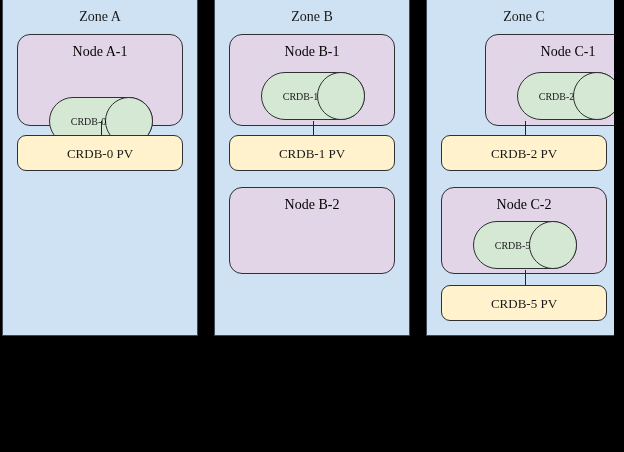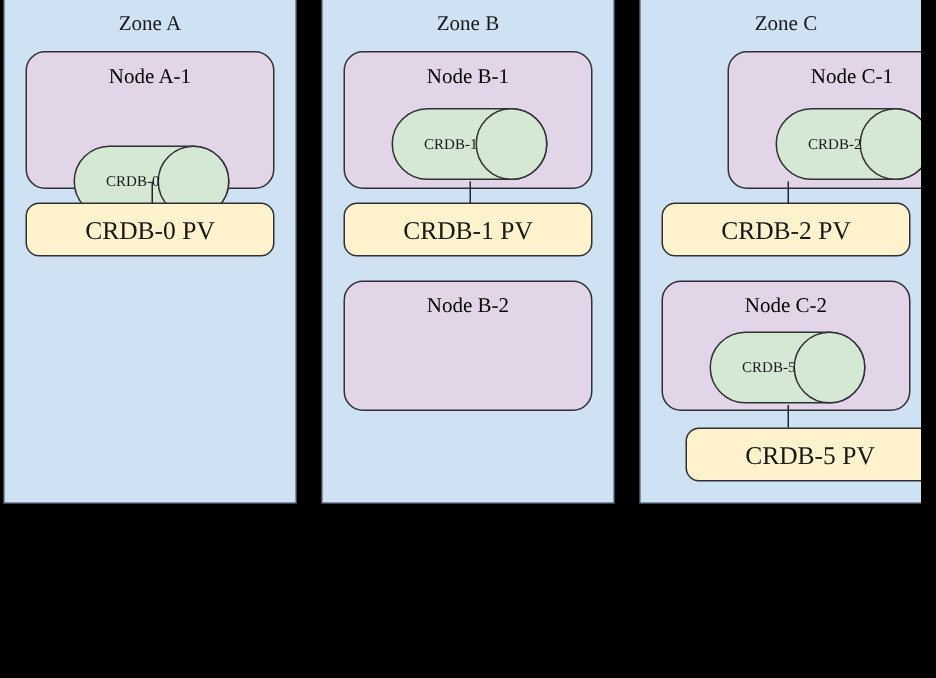--- a/index.html
+++ b/index.html
@@ -52,21 +52,21 @@
     position: absolute;
     background: #fff2cc;
     border: 1px solid #2f2f34;
     border-radius: 9px;
     box-sizing: border-box;
     display: flex;
     align-items: center;
     justify-content: center;
   }
   .pv-label {
-    font-size: 17px;
+    font-size: 13px;
     color: #18191a;
     line-height: 17px;
   }
   .cylinder {
     position: absolute;
   }
   .cylinder svg {
     display: block;
     overflow: visible;
   }
@@ -172,18 +172,18 @@
         <svg width="104" height="48" viewBox="0 0 104 48">
           <path d="M 24,0.5 L 80,0.5 A 23.5,23.5 0 0 1 80,47.5 L 24,47.5 A 23.5,23.5 0 0 1 24,0.5 Z" fill="#d5e8d4" stroke="#2f2f34" stroke-width="1"></path>
           <ellipse cx="80" cy="24" rx="23.5" ry="23.5" fill="#d5e8d4" stroke="#2f2f34" stroke-width="1"></ellipse>
         </svg>
         <div class="cyl-label">CRDB-5</div>
       </div>
     </div>
 
     <div class="connector" style="left:98px; top:271px; height:15px;"></div>
 
-    <div class="pv" style="left:14px; top:286px; width:166px; height:36px;margin-left:16px;">
+    <div class="pv" style="left:14px; top:286px; width:166px; height:36px;">
       <span class="pv-label">CRDB-5 PV</span>
     </div>
   </div>
 
 </div>
 
 </body></html>

